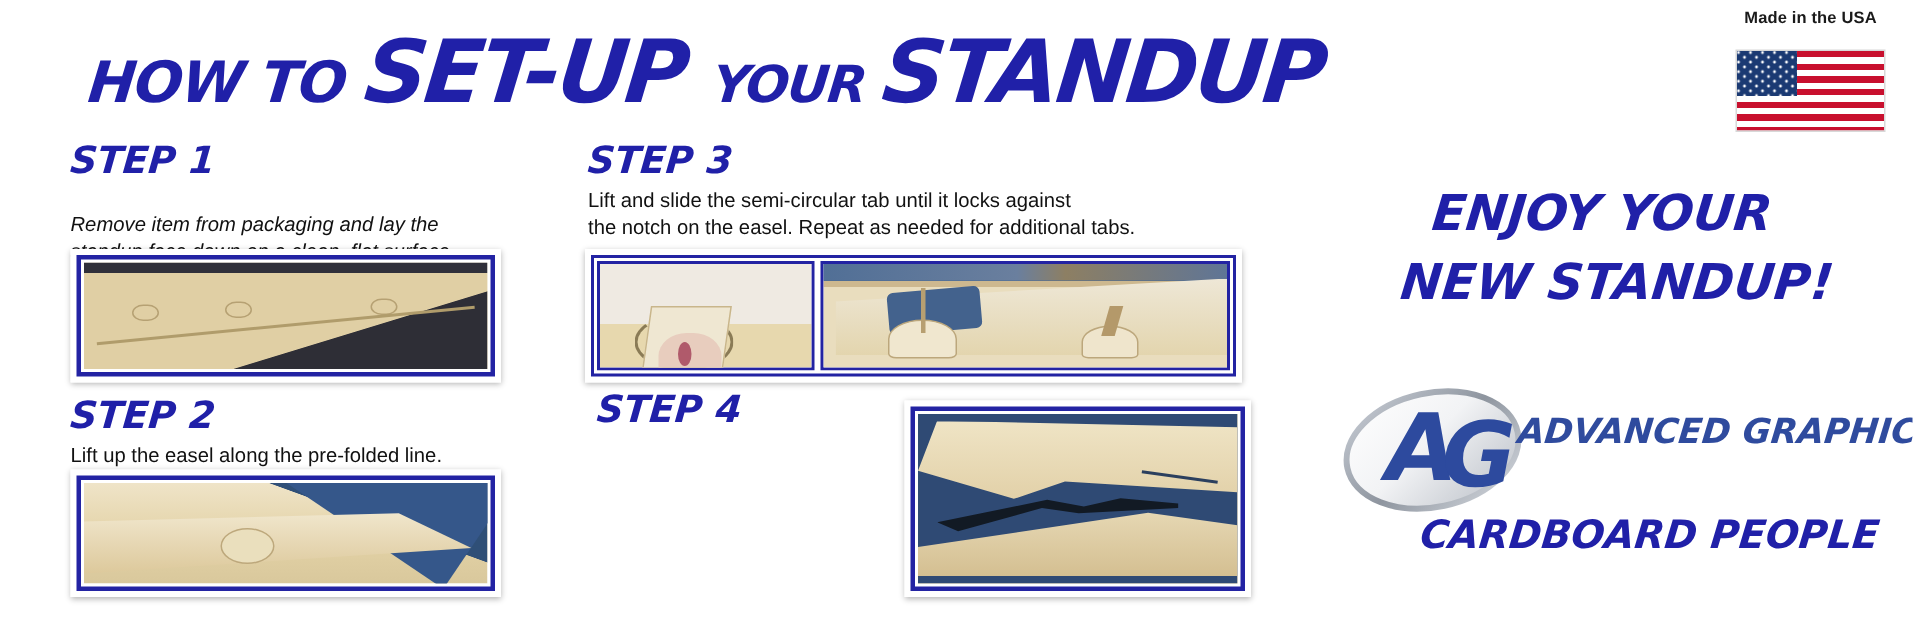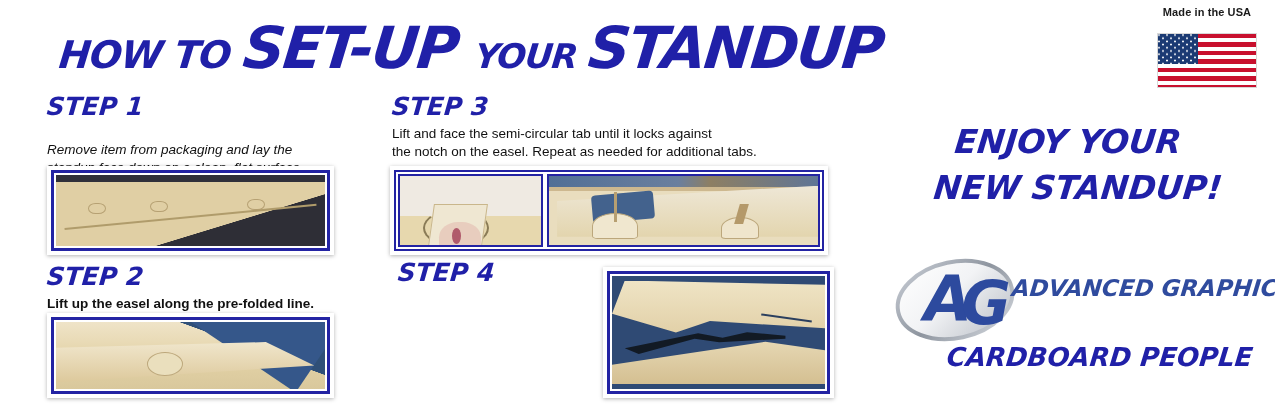--- a/index.html
+++ b/index.html
@@ -227,35 +227,35 @@
           <div class="nub" style="left:12%;top:40%;"></div>
           <div class="nub" style="left:35%;top:36%;"></div>
           <div class="nub" style="left:71%;top:34%;"></div>
         </div>
       </div>
     </div>
   </div>
 
   <div class="blk" style="left:47px;top:262px;">
     <div class="step-title">STEP 2</div>
-    <div class="step-body" style="margin-top:4px;font-weight:bold;">Lift up the easel along the pre-folded line.</div>
+    <div class="step-body" style="margin-top:4px;">Lift up the easel along the pre-folded line.</div>
   </div>
   <div class="frame" style="left:47px;top:313px;width:287px;height:85px;">
     <div class="frame-inner">
       <div class="photo">
         <div class="sc2">
           <div class="tab"></div>
         </div>
       </div>
     </div>
   </div>
 
   <div class="blk" style="left:392px;top:92px;">
     <div class="step-title">STEP 3</div>
-    <div class="step-body" style="margin-top:4px;">Lift and face the semi-circular tab until it locks against
+    <div class="step-body" style="margin-top:4px;">Lift and slide the semi-circular tab until it locks against
 the notch on the easel.  Repeat as needed for additional tabs.</div>
   </div>
   <div class="frame" style="left:390px;top:166px;width:438px;height:89px;">
     <div class="frame-inner" style="border-width:2px;">
       <div class="photo dual">
         <div style="width:145px;">
           <div class="sc3a">
             <div class="arc"></div>
             <div class="tabpiece"></div>
             <div class="hand"></div>

